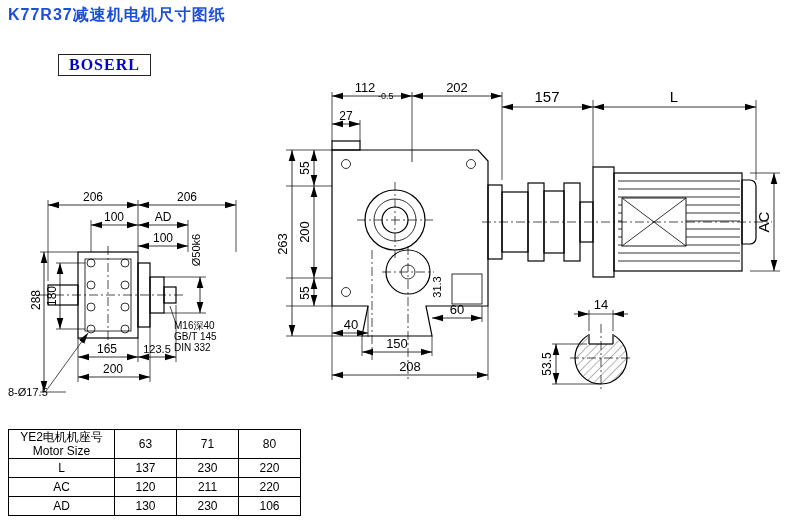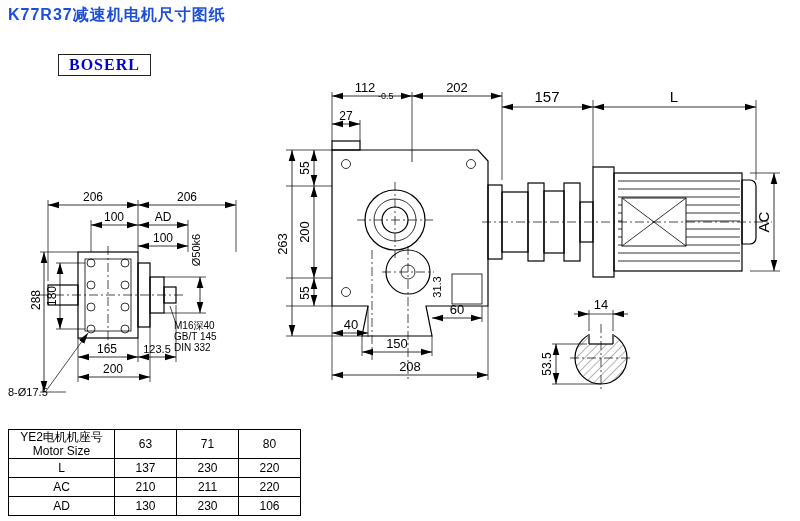--- a/index.html
+++ b/index.html
@@ -233,21 +233,21 @@
       <td>80</td>
     </tr>
     <tr>
       <td class="lbl">L</td>
       <td>137</td>
       <td>230</td>
       <td>220</td>
     </tr>
     <tr>
       <td class="lbl">AC</td>
-      <td>210</td>
+      <td>120</td>
       <td>211</td>
       <td>220</td>
     </tr>
     <tr>
       <td class="lbl">AD</td>
       <td>130</td>
       <td>230</td>
       <td>106</td>
     </tr>
   </tbody>

